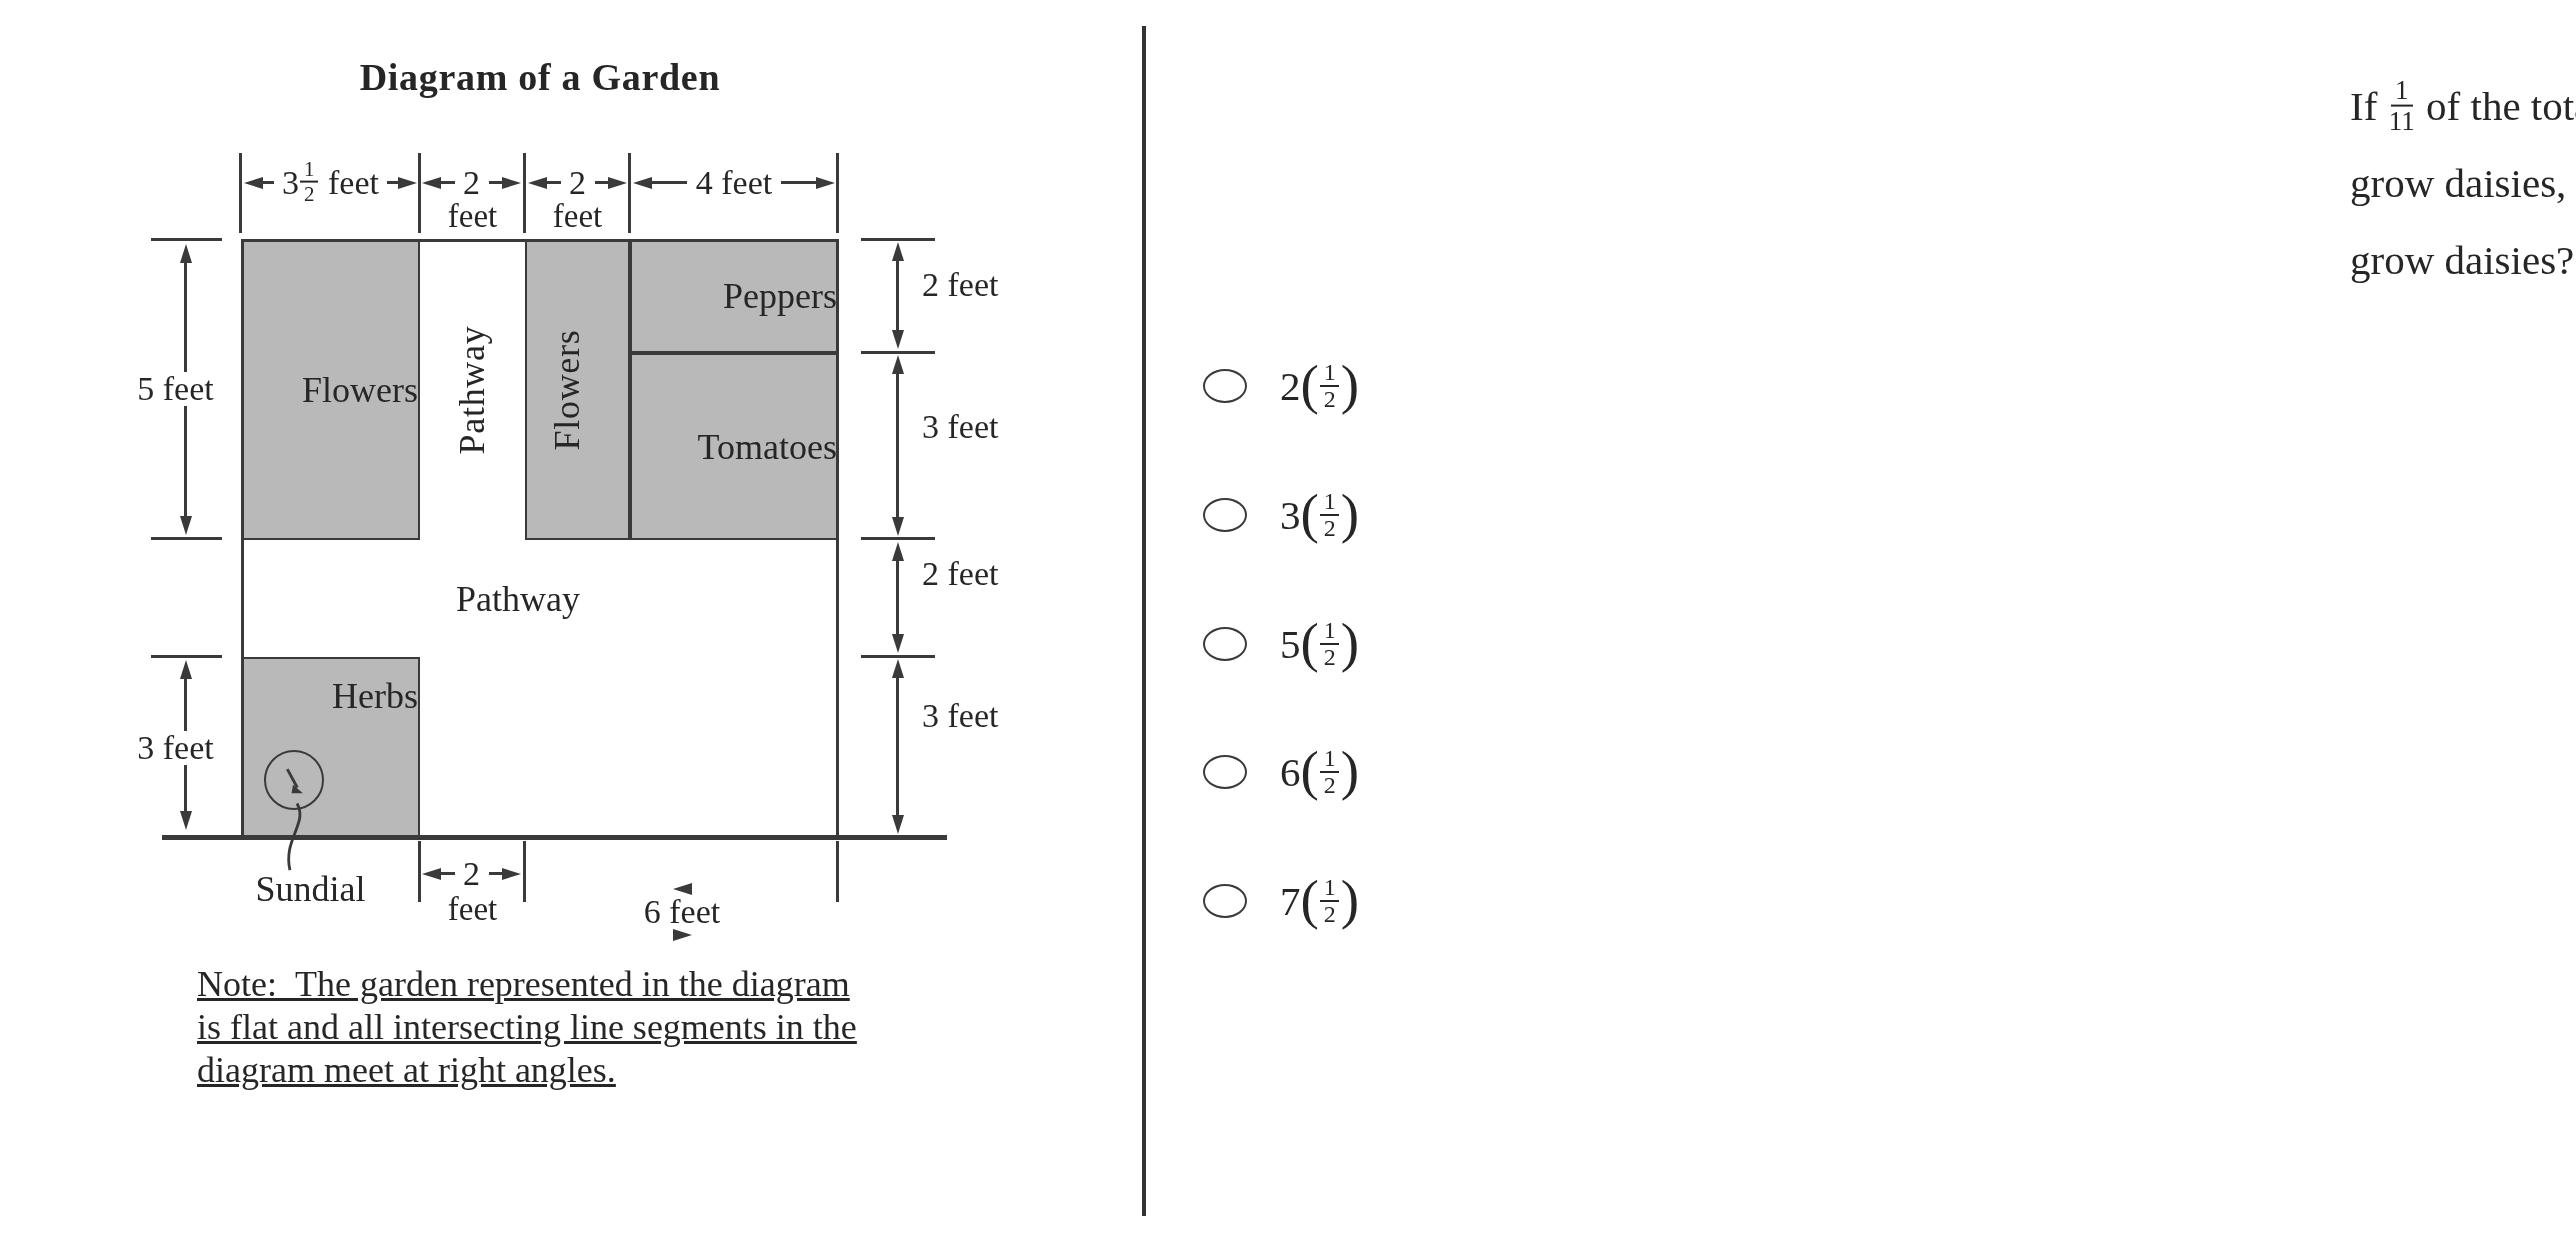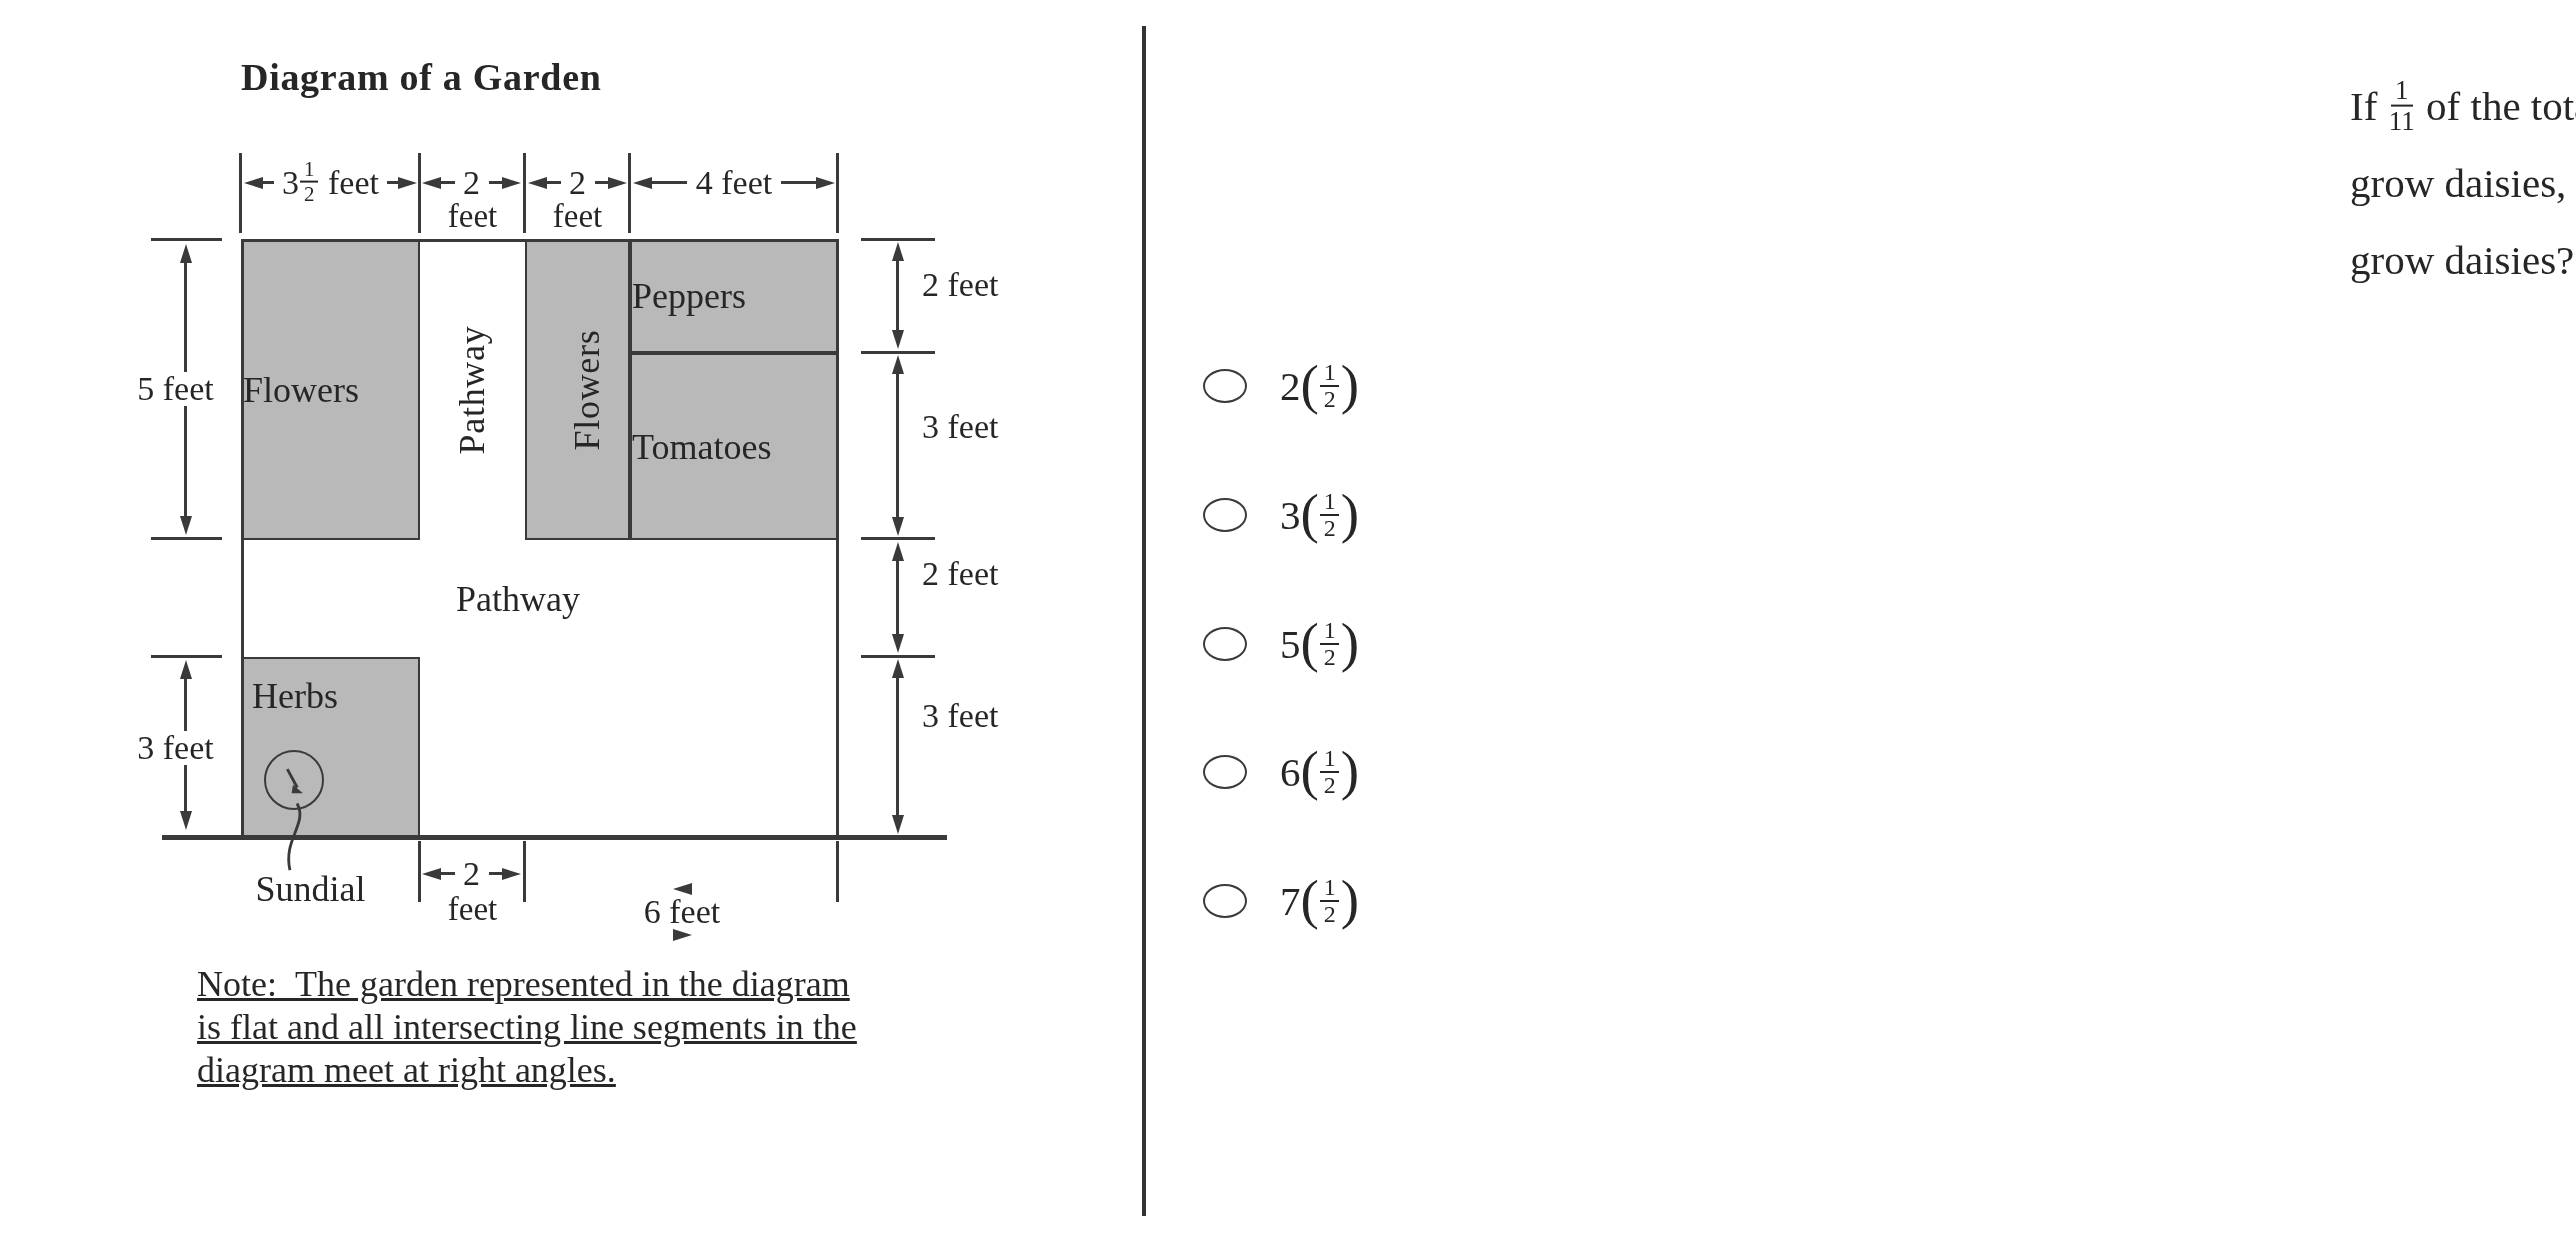--- a/index.html
+++ b/index.html
@@ -8,21 +8,21 @@
     --text:#262626;
   }
   html,body{margin:0;padding:0;background:#fff;}
   #app{
     position:relative;width:2576px;height:1241px;background:#ffffff;overflow:hidden;
     font-family:"Liberation Serif", serif;color:var(--text);
   }
   
   .abs{position:absolute;}
   .title{
-    position:absolute;left:241px;top:55px;width:598px;text-align:left;
+    position:absolute;left:241px;top:55px;width:598px;text-align:center;
     font-size:38px;font-weight:bold;letter-spacing:0.7px;
   }
   .vtick{position:absolute;width:2.8px;height:80px;background:var(--line);}
   .htick{position:absolute;height:2.8px;background:var(--line);}
   .hdim{position:absolute;display:flex;align-items:center;height:33px;}
   .hline{flex:1;height:2.1px;background:var(--line);min-width:2.8px;}
   .vdim{position:absolute;display:flex;flex-direction:column;align-items:center;width:31px;}
   .vline{flex:1;width:2.1px;background:var(--line);min-height:2.8px;}
   .arr{width:0;height:0;flex:0 0 auto;}
   .arr-l{border-top:6.4px solid transparent;border-bottom:6.4px solid transparent;border-right:19px solid var(--line);}
@@ -35,21 +35,21 @@
   }
   .dimtext{position:absolute;font-size:34px;white-space:nowrap;line-height:1;}
   .unit-under{position:absolute;font-size:33px;text-align:center;line-height:1;}
   .frac{display:inline-flex;flex-direction:column;align-items:center;line-height:1.05;vertical-align:middle;}
   .frac .num{border-bottom:2.1px solid var(--text);padding:0 3.6px;}
   .frac-sm{font-size:21px;margin:0 1.4px;transform:translateY(-1.4px);}
   
   #garden{position:absolute;left:241px;top:239px;width:598px;height:599px;}
   .blk{
     position:absolute;background:var(--fill);border:2.8px solid var(--line);
-    box-sizing:border-box;display:flex;align-items:center;justify-content:flex-start;
+    box-sizing:border-box;display:flex;align-items:center;justify-content:flex-end;
     font-size:36px;
   }
   .whiteblk{
     position:absolute;box-sizing:border-box;display:flex;align-items:center;justify-content:center;
     font-size:36px;background:transparent;
   }
   .vert-label{transform:rotate(-90deg);white-space:nowrap;letter-spacing:0.7px;}
   .outline{position:absolute;left:0;top:0;right:0;bottom:0;border:3.6px solid var(--line);pointer-events:none;}
   #sundial-circle{
     position:absolute;left:23.4px;top:511px;width:60px;height:60px;border:2.8px solid var(--line);

